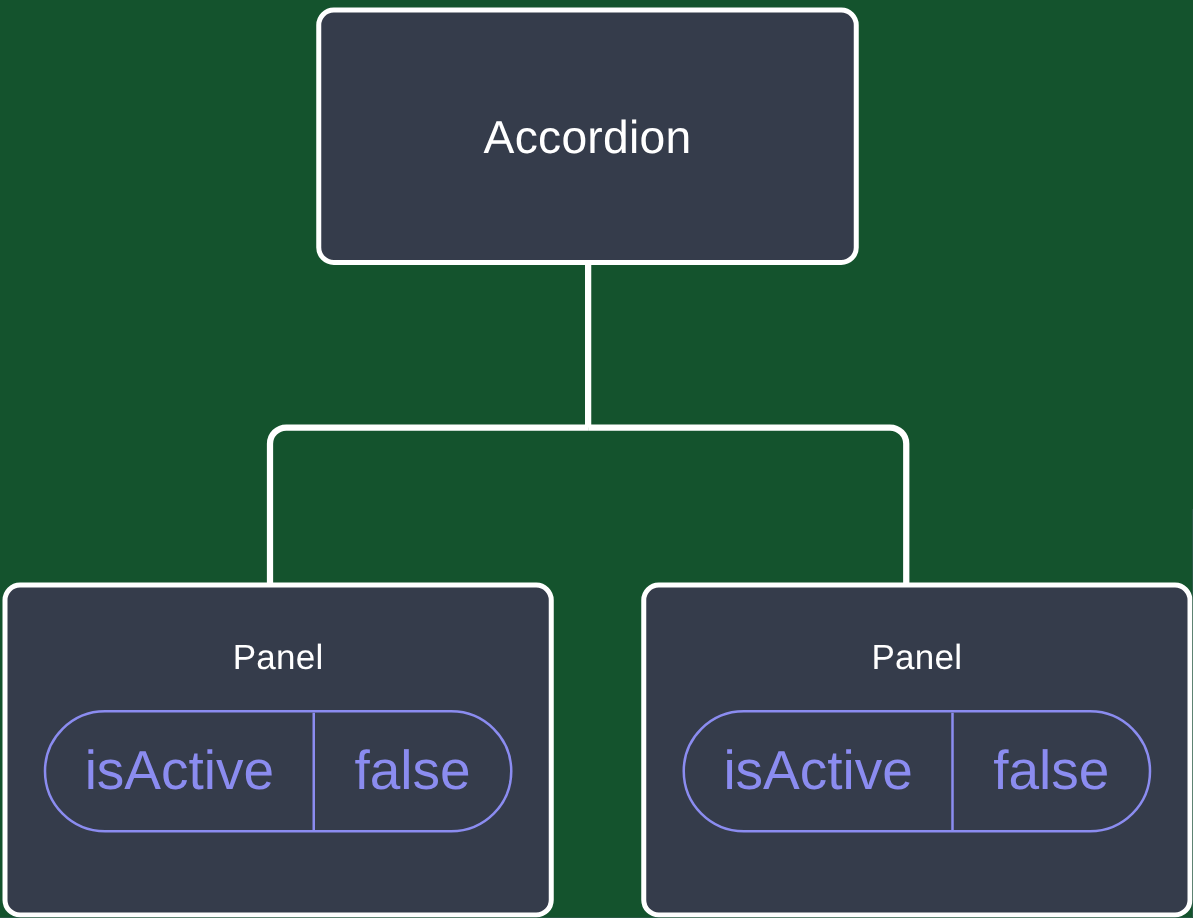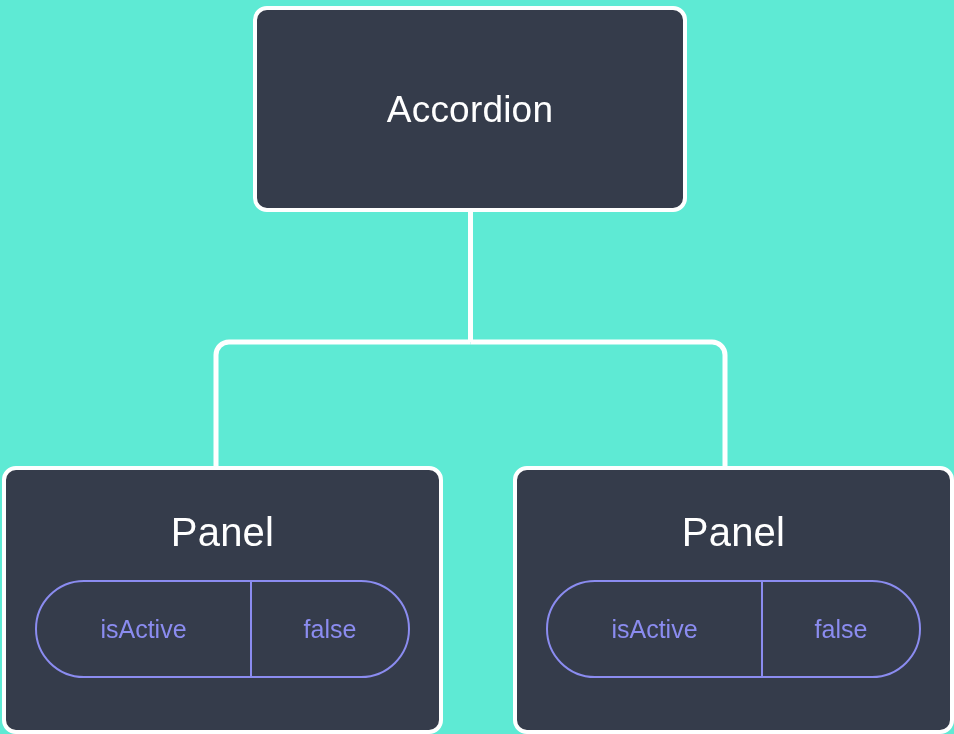--- a/index.html
+++ b/index.html
@@ -13,21 +13,21 @@
     overflow: hidden;
     background: #4c6670;
     font-family: "Liberation Sans", "DejaVu Sans", sans-serif;
     -webkit-font-smoothing: antialiased;
   }
 
   #tree-canvas {
     position: relative;
     width: 954px;
     height: 734px;
-    background: #5eead4;
+    background: #14532d;
   }
 
   
   #connectors {
     position: absolute;
     left: 0;
     top: 0;
     width: 954px;
     height: 734px;
     z-index: 1;
@@ -68,42 +68,42 @@
   .node-title {
     color: #ffffff;
     font-size: 37px;
     font-weight: 400;
     letter-spacing: 0.2px;
     line-height: 1;
     white-space: nowrap;
   }
 
   .node-leaf .node-title {
-    font-size: 40px;
+    font-size: 28px;
   }
 
   
   .state-pill {
     margin-top: 28px;
     box-sizing: border-box;
     height: 98px;
     border: 2px solid #8b8cf0;
     border-radius: 49px;
     display: flex;
     align-items: stretch;
     overflow: hidden;
   }
 
   .pill-key,
   .pill-value {
     display: flex;
     align-items: center;
     justify-content: center;
     color: #8b8cf0;
-    font-size: 25px;
+    font-size: 44px;
     line-height: 1;
     white-space: nowrap;
     box-sizing: border-box;
   }
 
   .pill-key {
     width: 215px;
     border-right: 2px solid #8b8cf0;
   }
 

